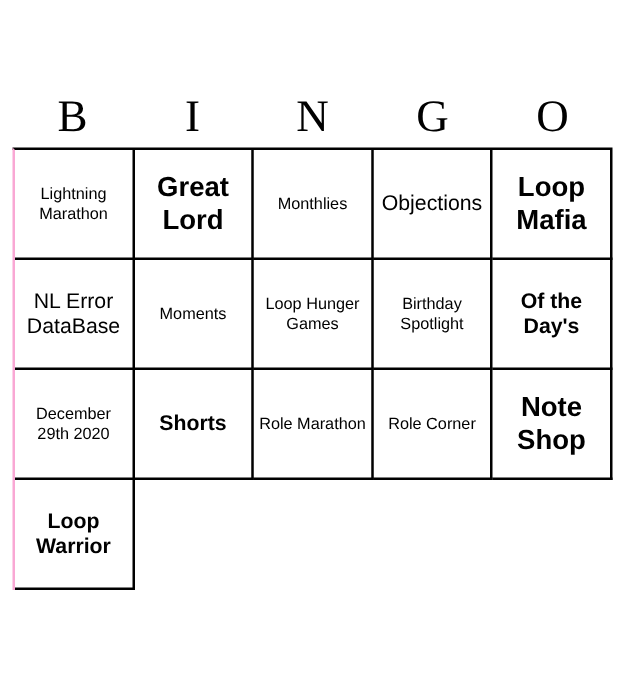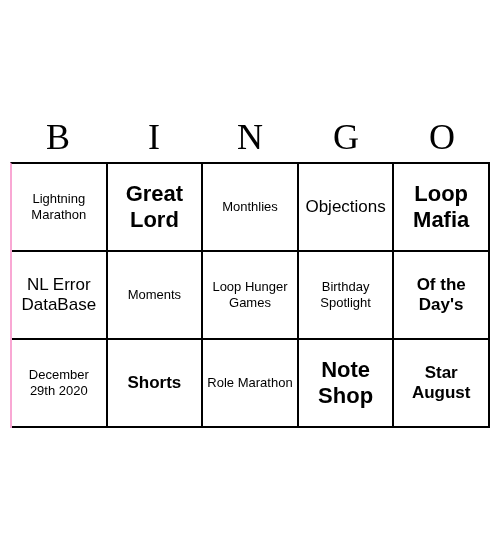--- a/index.html
+++ b/index.html
@@ -125,20 +125,23 @@
       </div>
       <div class="bingo-cell">
         <span>December 29th 2020</span>
       </div>
       <div class="bingo-cell medium-text">
         <span>Shorts</span>
       </div>
       <div class="bingo-cell">
         <span>Role Marathon</span>
       </div>
+      <div class="bingo-cell">
+        <span>Role Corner</span>
+      </div>
       <div class="bingo-cell large-text">
         <span>Note Shop</span>
       </div>
       <div class="bingo-cell medium-text">
-        <span>Star August</span>
+        <span>Loop Warrior</span>
       </div>
     </div>
 </div>
 
 </body></html>

